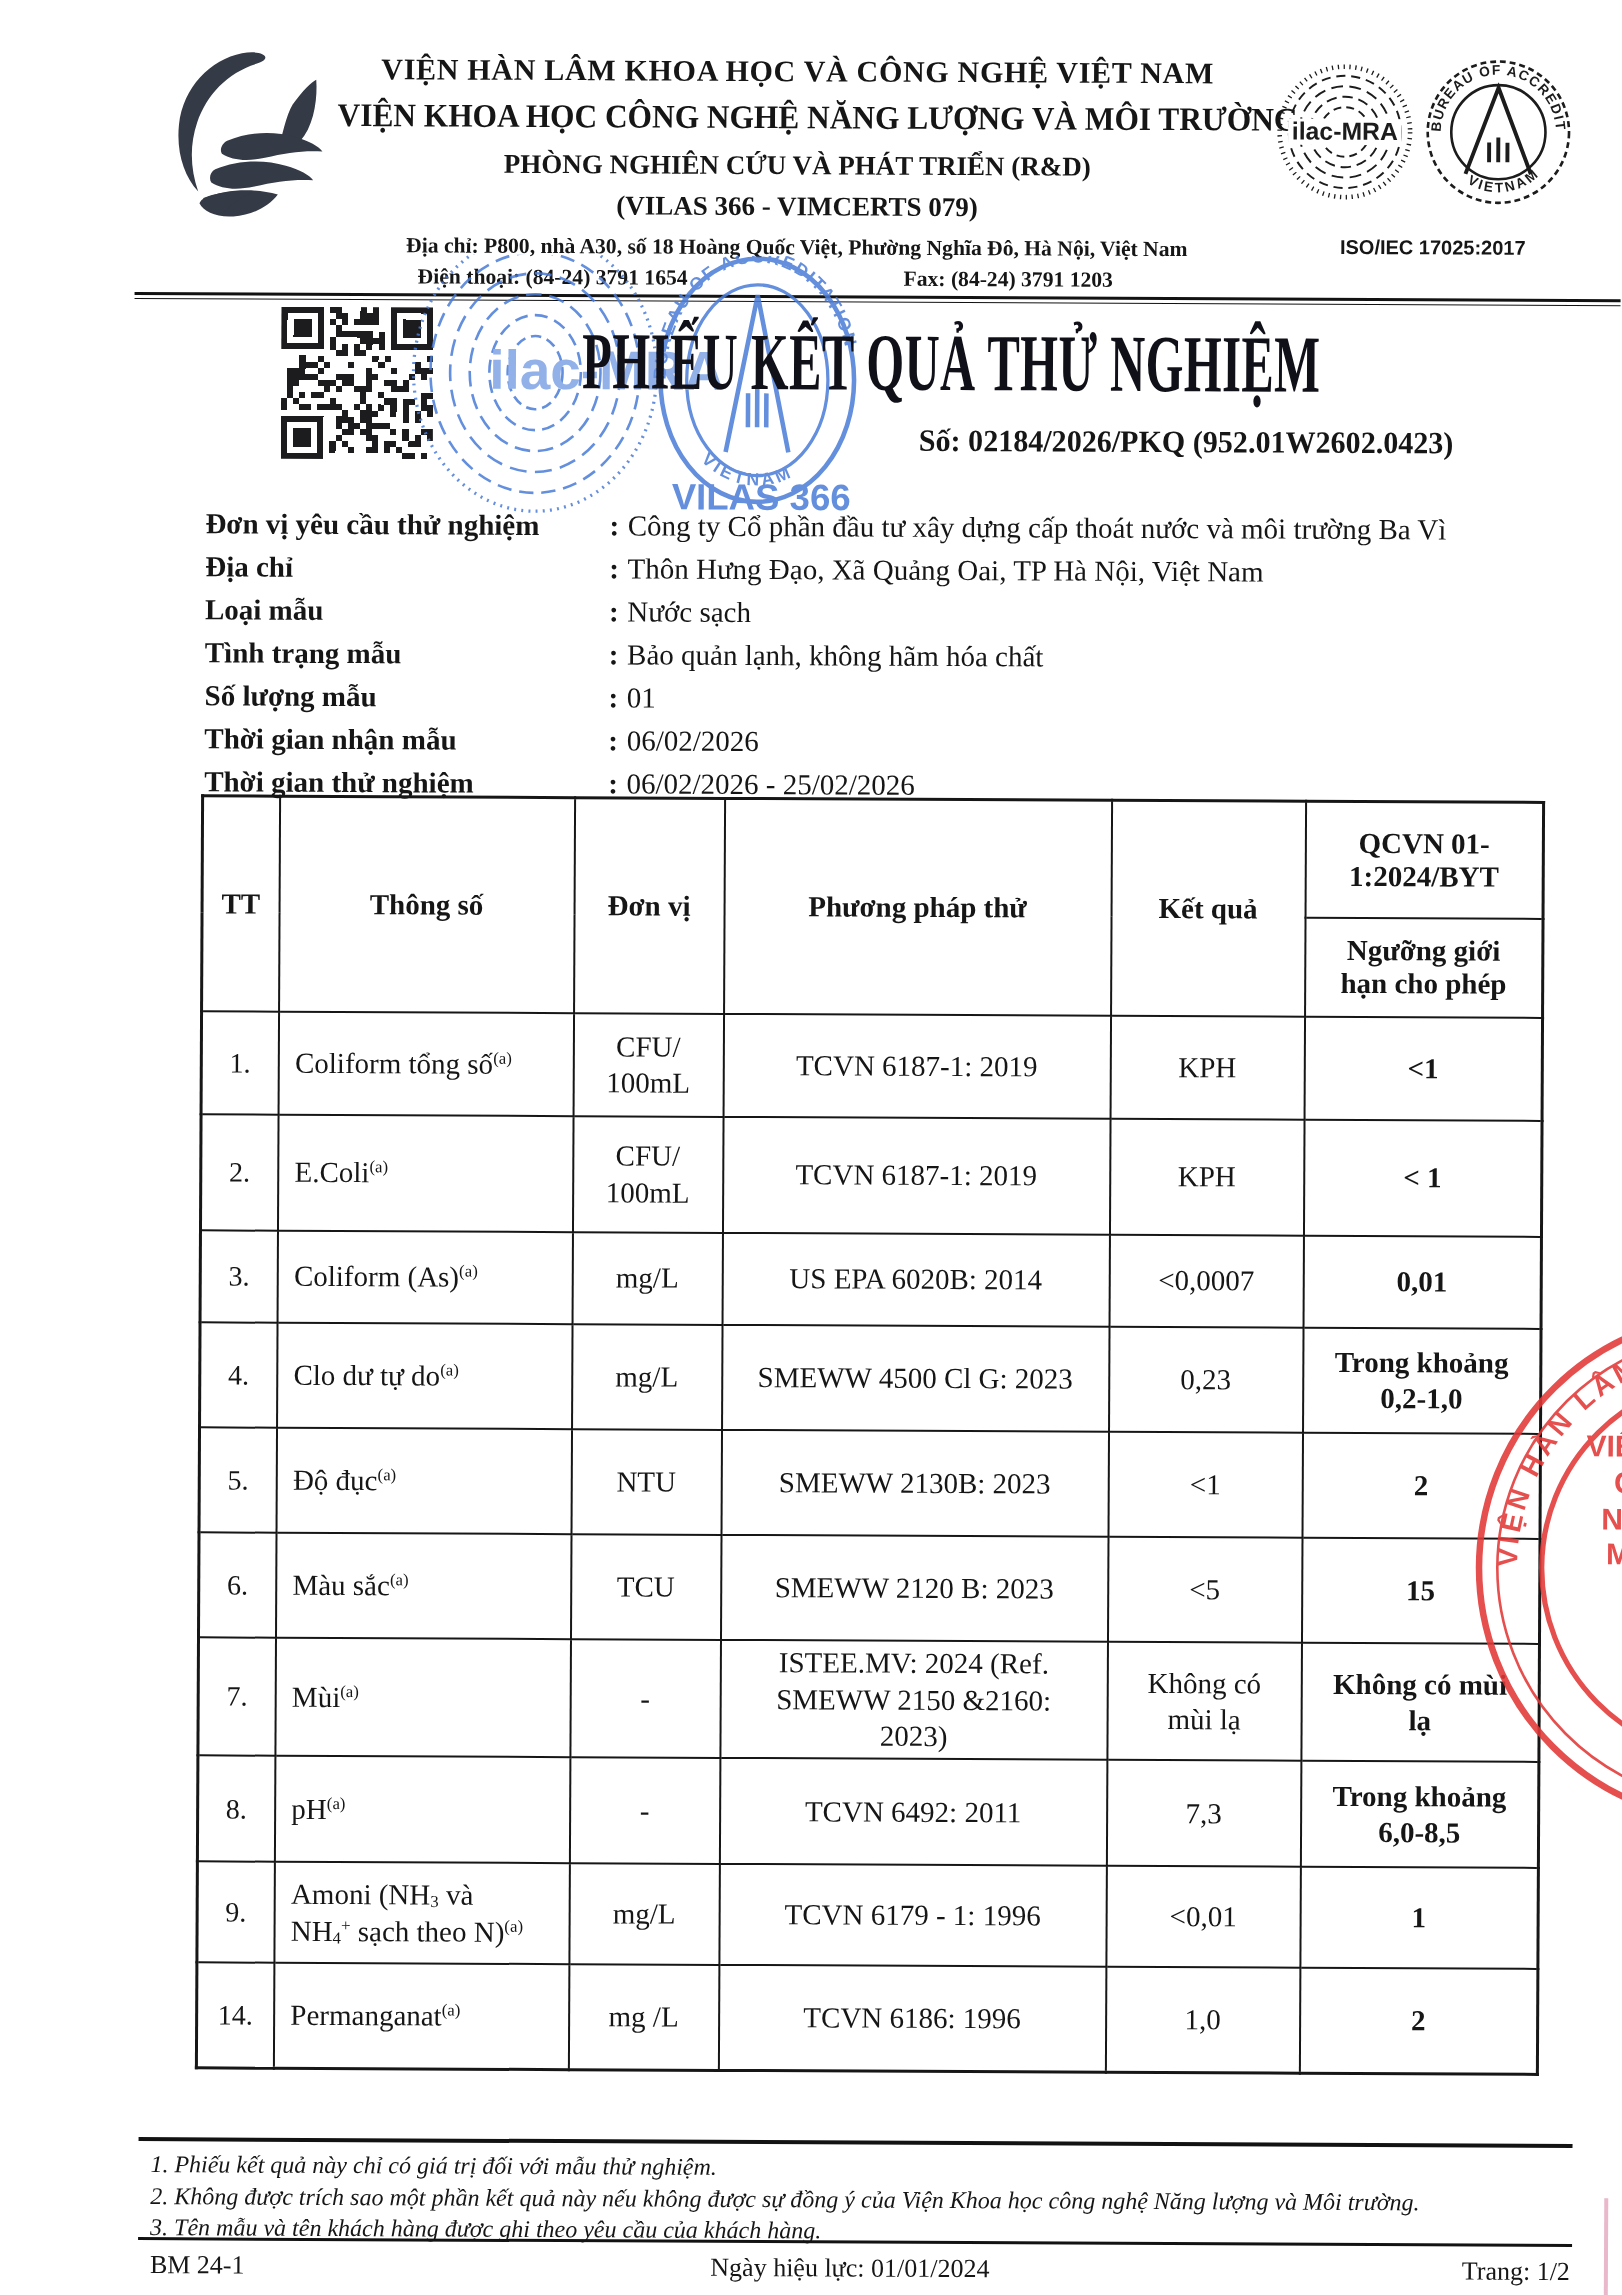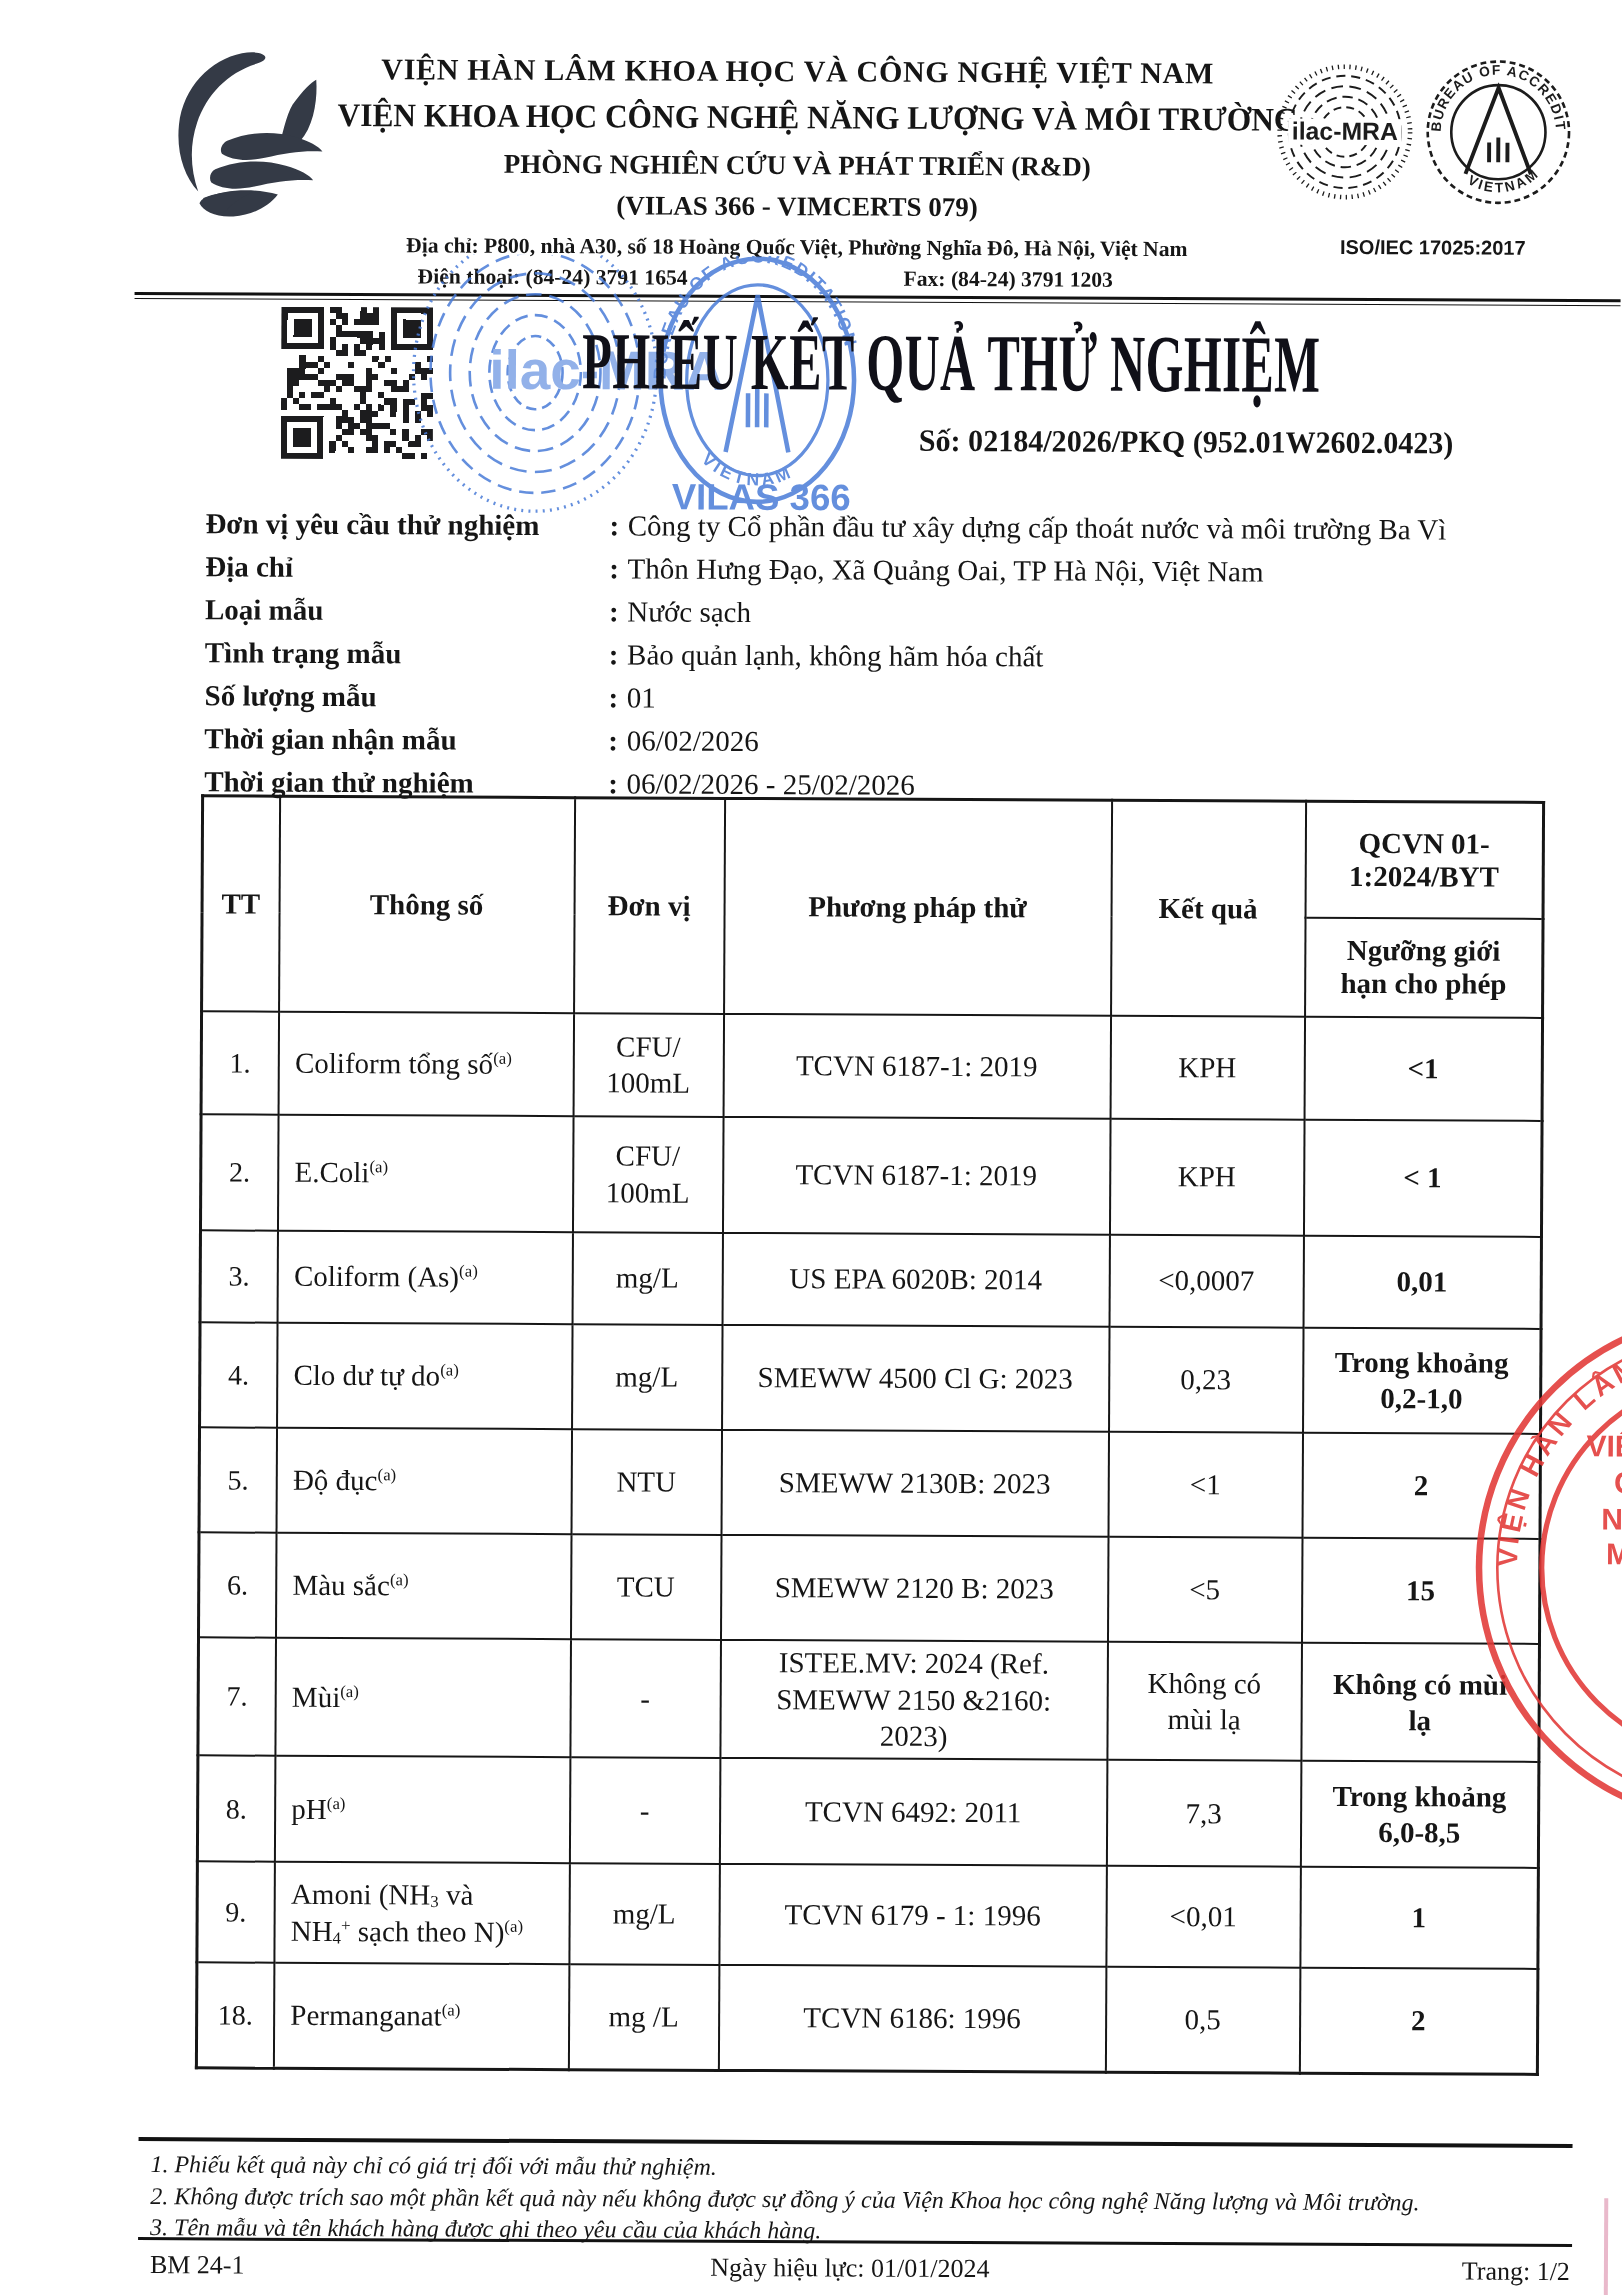--- a/index.html
+++ b/index.html
@@ -600,27 +600,27 @@
             <td class="c-param">
               <div><span>Amoni (NH</span><sub class="sb">3</sub><span> và</span></div>
               <div><span>NH</span><sub class="sb">4</sub><sup class="sp">+</sup><span> sạch theo N)</span><sup class="sp">(a)</sup></div>
             </td>
             <td class="c-unit">mg/L</td>
             <td class="c-method">TCVN 6179 - 1: 1996</td>
             <td class="c-result">&lt;0,01</td>
             <td class="c-limit">1</td>
           </tr>
           <tr style="height: 105px;">
-            <td class="c-tt">18.</td>
+            <td class="c-tt">14.</td>
             <td class="c-param">
               <div><span>Permanganat</span><sup class="sp">(a)</sup></div>
             </td>
             <td class="c-unit">mg /L</td>
             <td class="c-method">TCVN 6186: 1996</td>
-            <td class="c-result">0,5</td>
+            <td class="c-result">1,0</td>
             <td class="c-limit">2</td>
           </tr>
         </tbody>
     </table>
   </div>
 
   <svg class="red-stamp" viewBox="0 0 470 1010">
     <defs>
       <path id="redRing" d="M 82,500 A 330,330 0 1 1 742,500"></path>
     </defs>

